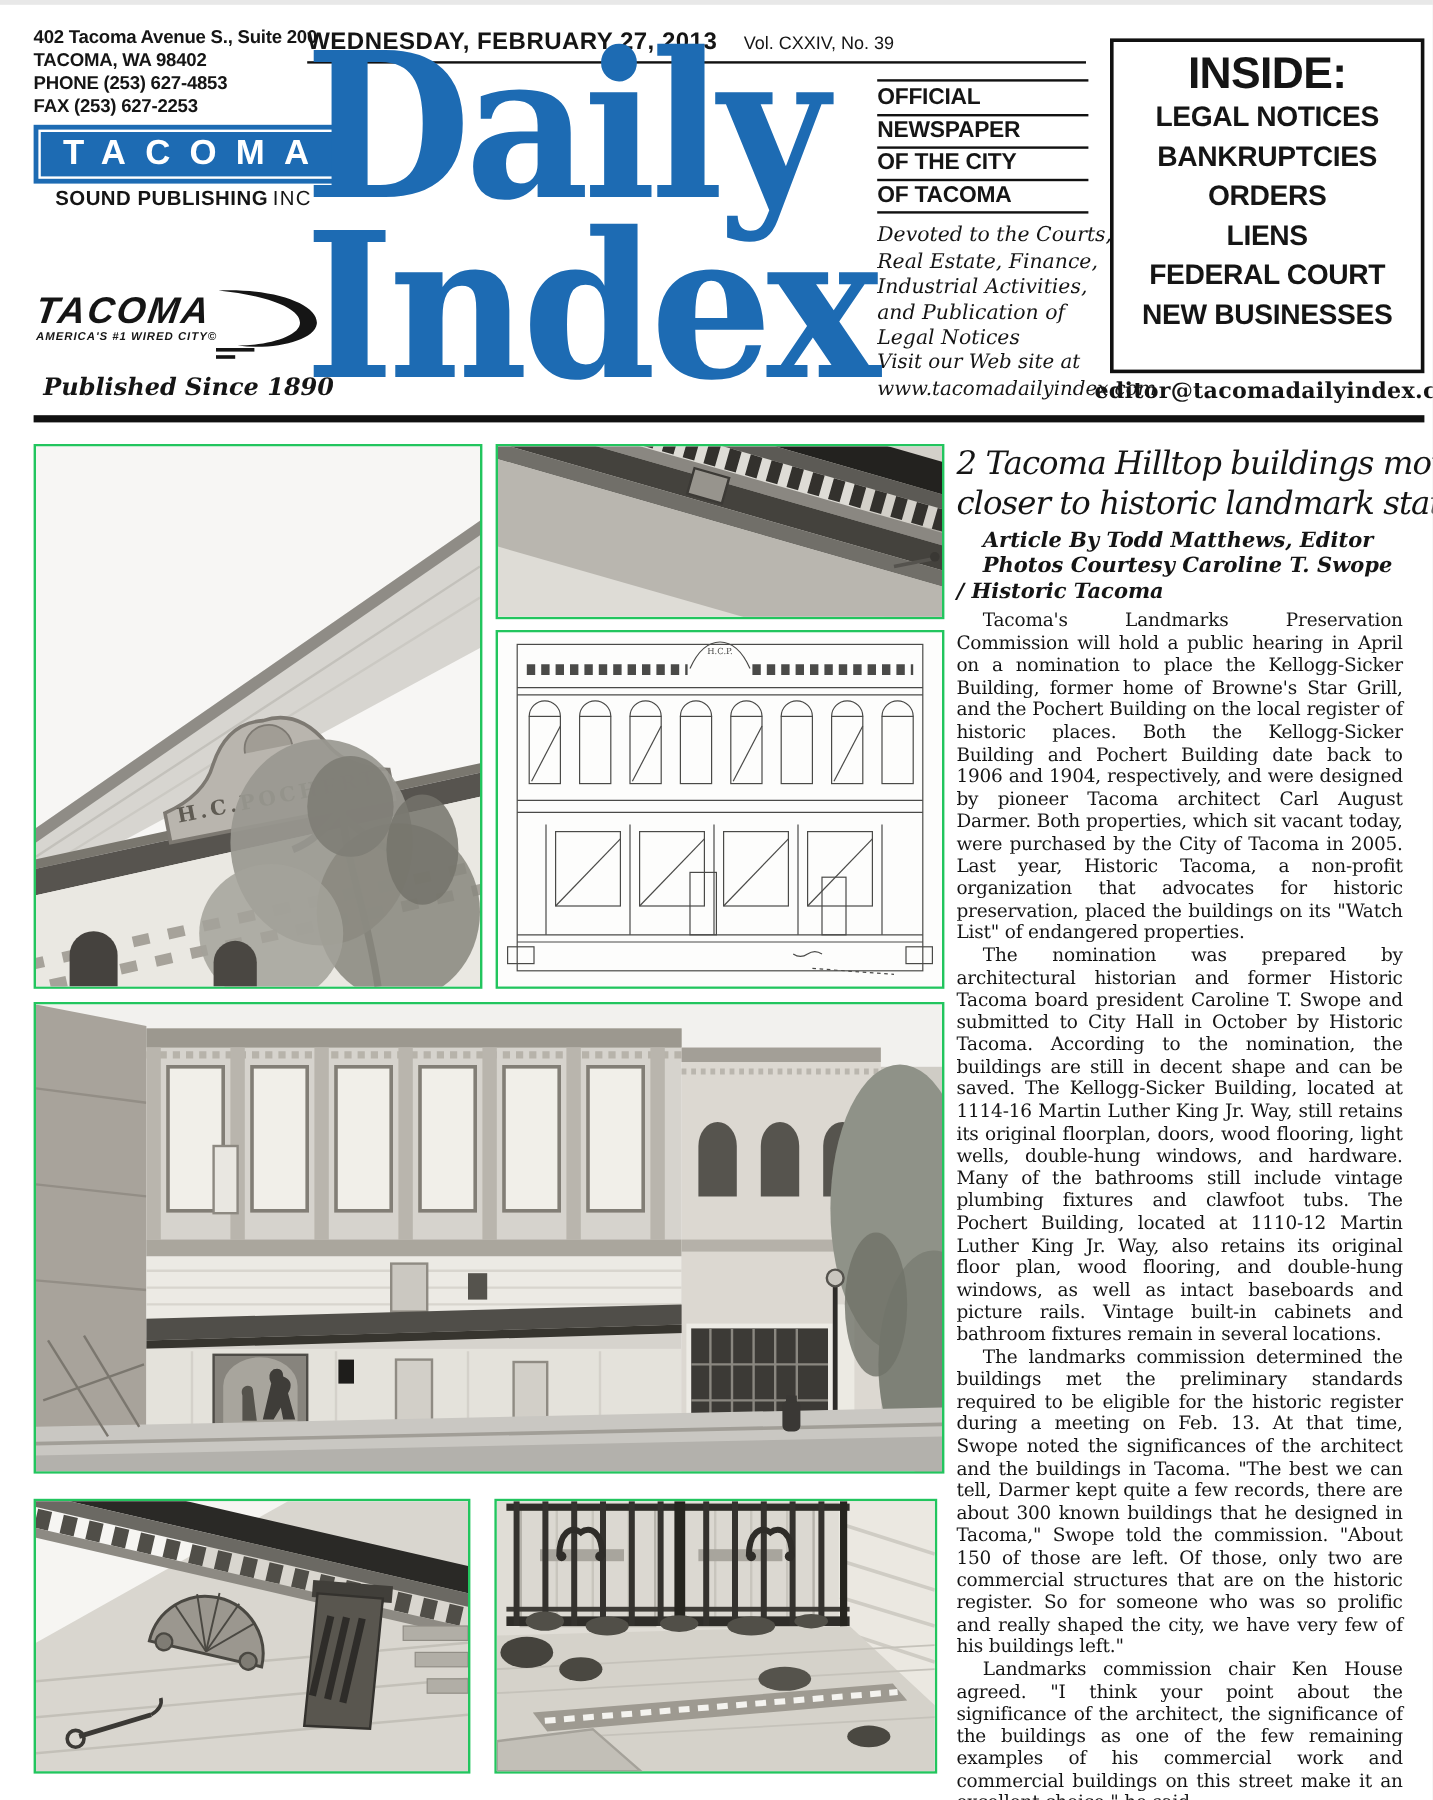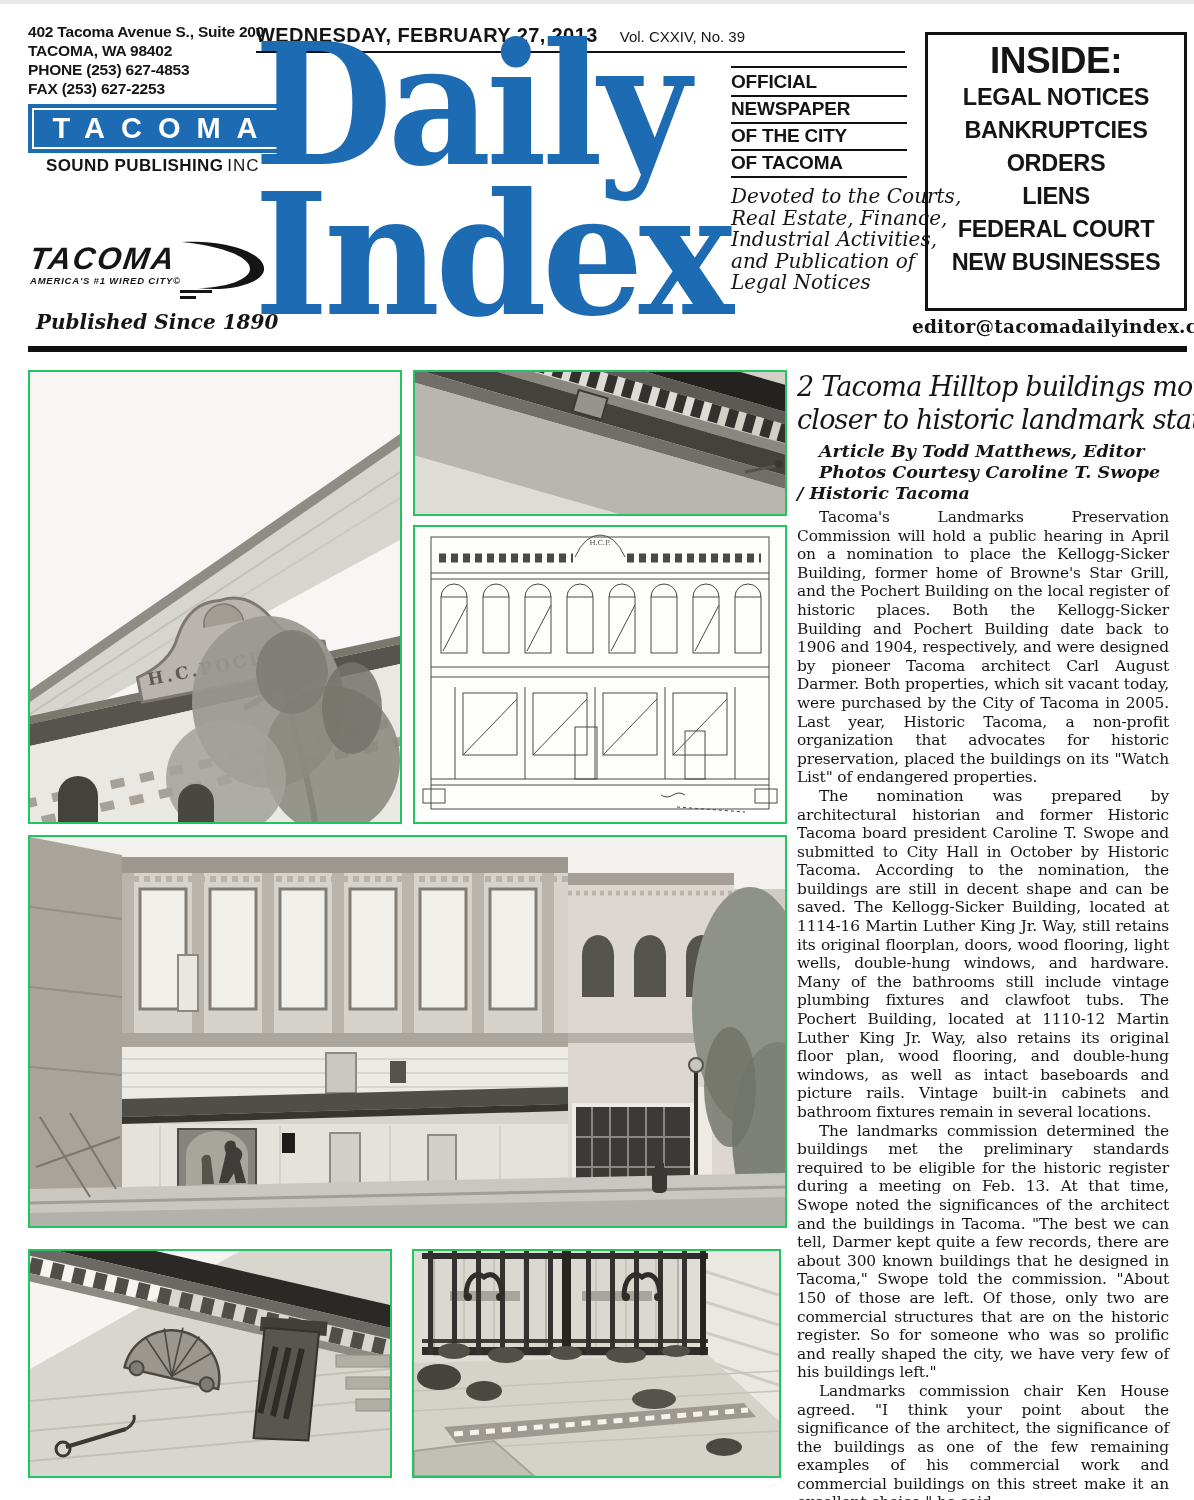--- a/index.html
+++ b/index.html
@@ -27,21 +27,21 @@
   .wired-title{font-weight:bold;font-style:italic;font-size:31px;letter-spacing:2px;
         transform:skewX(-8deg);line-height:30px;}
   .wired-sub{font-weight:bold;font-style:italic;font-size:9.5px;letter-spacing:.8px;margin-top:1px;}
   .wired-swoosh{position:absolute;left:150px;top:-6px;}
   .pub-since{left:36px;top:306px;font-family:"DejaVu Serif",serif;font-style:italic;
         font-weight:600;font-size:20px;text-align:center;}
   .official{left:731px;top:62px;width:176px;border-top:2px solid #111;padding-top:2px;}
   .official div{font-size:19px;font-weight:bold;letter-spacing:-.2px;line-height:22px;
         border-bottom:2px solid #111;padding:1px 0 2px 0;}
   .devoted{left:731px;top:182px;font-family:"DejaVu Serif",serif;font-style:italic;
-        font-size:20px;line-height:21.5px;}
+        font-size:17px;line-height:21.5px;}
   .visit{left:731px;top:287px;font-family:"DejaVu Serif",serif;font-style:italic;
         font-size:16.5px;line-height:21.5px;}
   .inside-box{left:925px;top:28px;width:262px;height:279px;border:3px solid #111;
         box-sizing:border-box;text-align:center;}
   .inside-title{font-size:37px;font-weight:bold;letter-spacing:-.5px;margin-top:6px;line-height:40px;}
   .inside-item{font-size:23.5px;font-weight:bold;letter-spacing:-.3px;line-height:33px;}
   .editor-email{left:912px;top:312px;width:282px;text-align:center;
         font-family:"DejaVu Serif",serif;font-weight:bold;font-size:18.5px;letter-spacing:.2px;}
   .thick-rule{left:28px;top:342px;width:1159px;height:6px;background:#111;}
 
@@ -111,20 +111,24 @@
   </div>
 
   <div class="abs devoted">
     <div>Devoted to the Courts,</div>
     <div>Real Estate, Finance,</div>
     <div>Industrial Activities,</div>
     <div>and Publication of</div>
     <div>Legal Notices</div>
   </div>
 
+  <div class="abs visit">
+    <div>Visit our Web site at</div>
+    <div>www.tacomadailyindex.com</div>
+  </div>
 
   <div class="abs inside-box">
     <div class="inside-title">INSIDE:</div>
     <div class="inside-item">LEGAL NOTICES</div>
     <div class="inside-item">BANKRUPTCIES</div>
     <div class="inside-item">ORDERS</div>
     <div class="inside-item">LIENS</div>
     <div class="inside-item">FEDERAL COURT</div>
     <div class="inside-item">NEW BUSINESSES</div>
   </div>

